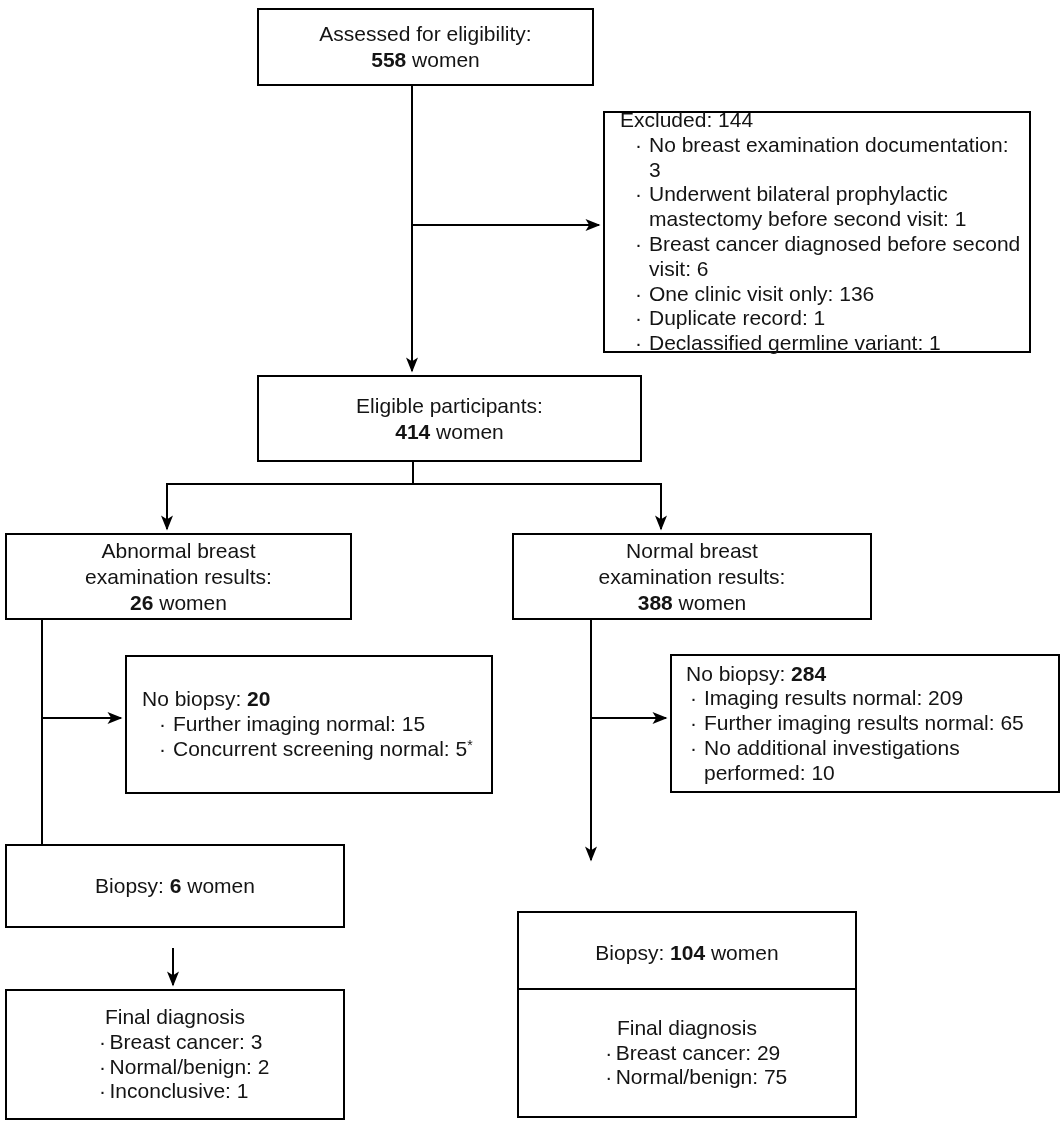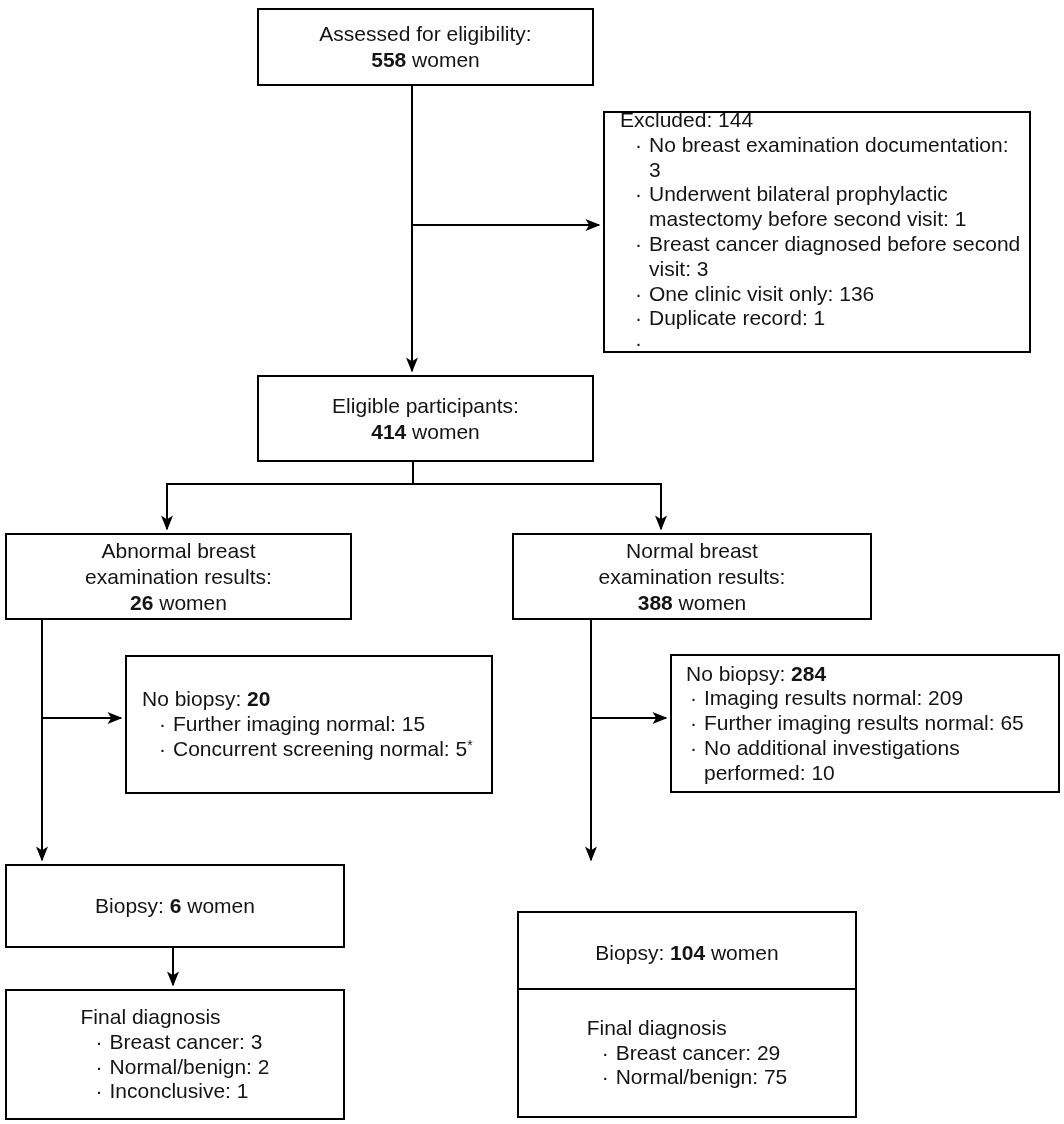--- a/index.html
+++ b/index.html
@@ -45,21 +45,21 @@
   .fn { align-self: flex-start; font-size: 14px; line-height: 14px; margin-top: 1px; }
 
   
   .b-excluded { padding: 6px 8px 6px 15px; }
   .b-excluded .ul { margin-left: 15px; }
   .b-nobiopsy-l { padding: 4px 6px 4px 15px; }
   .b-nobiopsy-l .ul { margin-left: 17px; }
   .b-nobiopsy-r { padding: 4px 6px 4px 14px; }
   .b-nobiopsy-r .ul { margin-left: 4px; }
   .b-final { align-items: center; }
-  .b-final .inner { width: fit-content; text-align: left; }
+  .b-final .inner { width: fit-content; text-align: center; }
   .b-final .ul { margin-left: 15px; }
 </style>
 </head>
 <body>
 
 <div class="canvas">
 
   <svg class="connectors" width="1064" height="1124" viewBox="0 0 1064 1124">
     <defs>
       <marker id="arrow" viewBox="0 0 16 14" refX="14" refY="7" markerWidth="16" markerHeight="14" markerUnits="userSpaceOnUse" orient="auto">
@@ -93,37 +93,38 @@
           <span class="btext">No breast examination documentation: 3</span>
         </div>
       <div class="li">
           <span class="dot">·</span>
           <span class="btext">Underwent bilateral prophylactic
 mastectomy before second visit: 1</span>
         </div>
       <div class="li">
           <span class="dot">·</span>
           <span class="btext">Breast cancer diagnosed before second
-visit: 3</span>
+visit: 6</span>
         </div>
       <div class="li">
           <span class="dot">·</span>
           <span class="btext">One clinic visit only: 136</span>
         </div>
       <div class="li">
           <span class="dot">·</span>
           <span class="btext">Duplicate record: 1</span>
         </div>
       <div class="li">
           <span class="dot">·</span>
-        </div>
-    </div>
-  </div>
-
-  <div class="box centered" style="left:257px;top:375px;width:337px;height:87px">
+          <span class="btext">Declassified germline variant: 1</span>
+        </div>
+    </div>
+  </div>
+
+  <div class="box centered" style="left:257px;top:375px;width:385px;height:87px">
     <div><span>Eligible participants:</span></div>
     <div><span class="num">414</span><span> women</span></div>
   </div>
 
   <div class="box centered" style="left:5px;top:533px;width:347px;height:87px">
     <div><span>Abnormal breast</span></div>
     <div><span>examination results:</span></div>
     <div><span class="num">26</span><span> women</span></div>
   </div>
 
@@ -160,21 +161,21 @@
           <span class="btext">Further imaging results normal: 65</span>
         </div>
       <div class="li">
           <span class="dot">·</span>
           <span class="btext">No additional investigations
 performed: 10</span>
         </div>
     </div>
   </div>
 
-  <div class="box centered" style="left:5px;top:864px;width:340px;height:84px">
+  <div class="box centered" style="left:5px;top:844px;width:340px;height:84px">
     <div><span>Biopsy: </span><span class="num">6</span><span> women</span></div>
   </div>
 
   <div class="box centered" style="left:517px;top:911px;width:340px;height:83px">
     <div><span>Biopsy: </span><span class="num">104</span><span> women</span></div>
   </div>
 
   <div class="box list b-final" style="left:5px;top:989px;width:340px;height:131px">
     <div class="inner">
       <div class="ltitle"><span>Final diagnosis</span></div>

